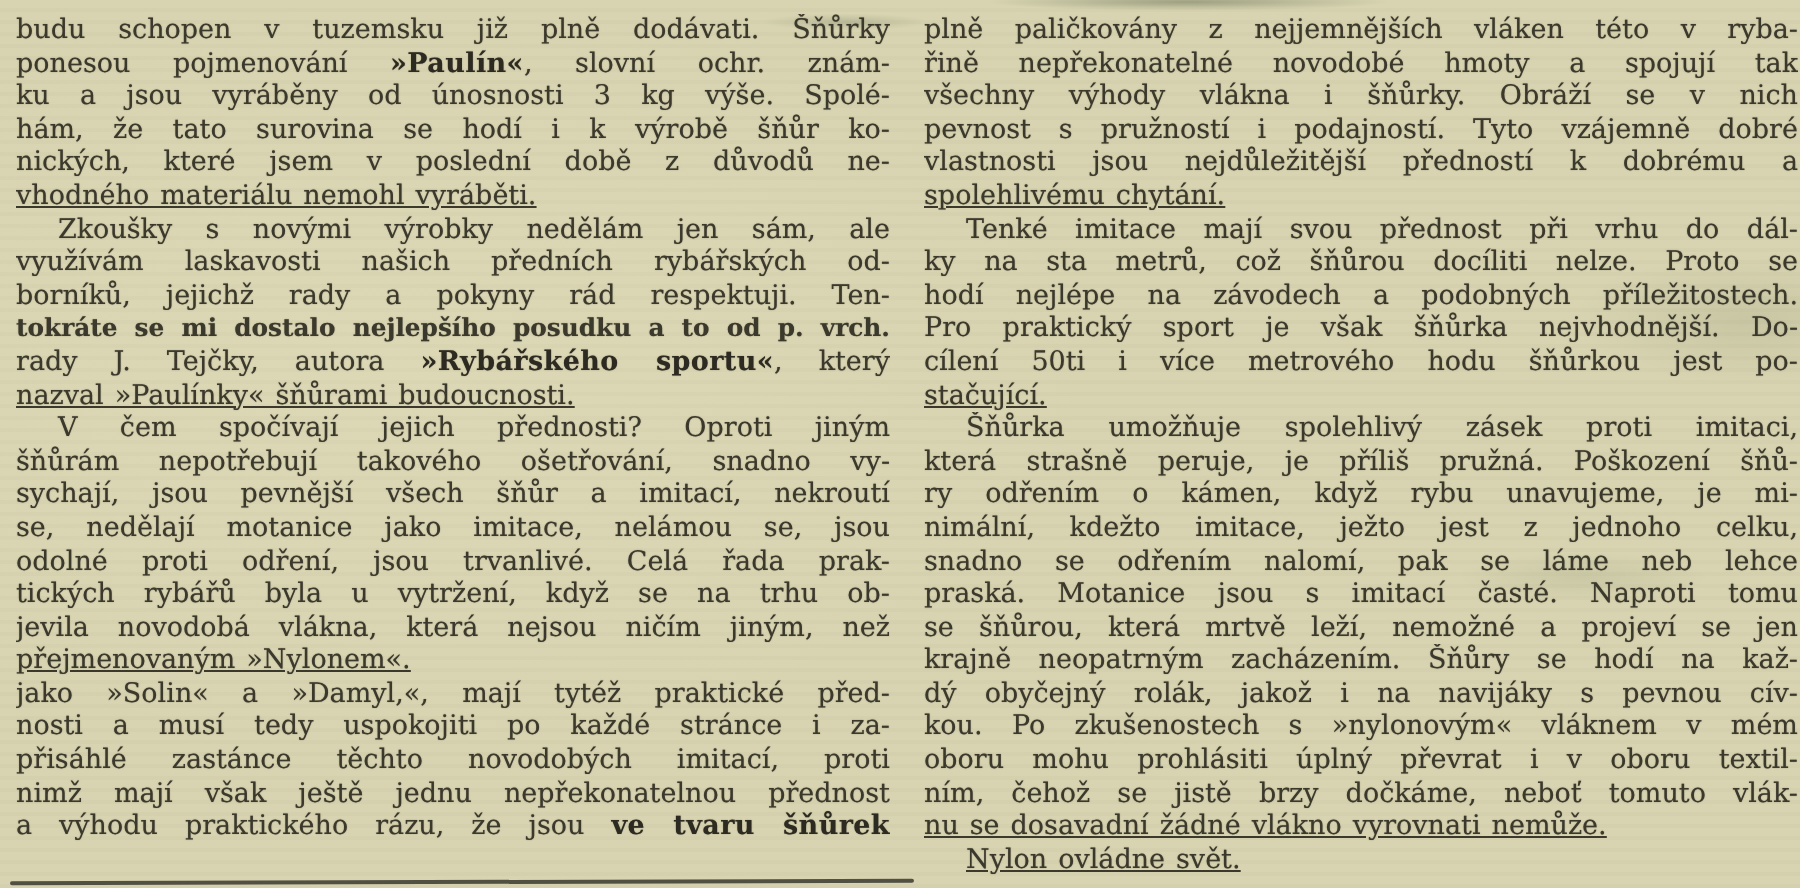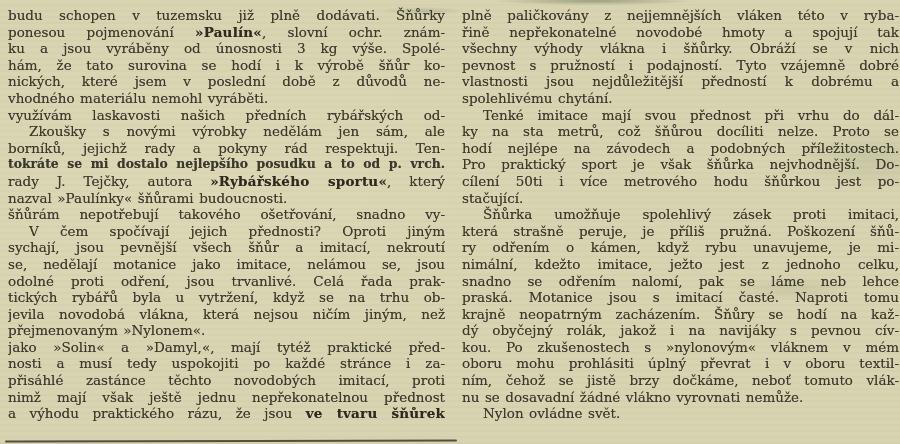--- a/index.html
+++ b/index.html
@@ -41,20 +41,21 @@
     text-align: justify;
     text-align-last: justify;
     -moz-text-align-last: justify;
     white-space: normal;
     overflow: hidden;
     text-shadow: 0 0 0.6px rgba(59,56,44,0.55);
   }
   .line.indent { text-indent: 21px; }
   .line.end {
     text-align-last: left;
+    text-decoration: underline;
     -moz-text-align-last: left;
   }
   .line.small { font-size: 12.4px; font-weight: bold; }
   .seg-b {
     font-weight: 700;
     color: #2d2a21;
     letter-spacing: 0.2px;
     margin-top: 20px;
   }
   .bottom-rule {
@@ -73,28 +74,28 @@
 
 <div class="page">
   <div class="columns">
     <div class="col">
         <div class="line"><span>budu schopen v tuzemsku již plně dodávati. Šňůrky</span></div>
         <div class="line"><span>ponesou pojmenování </span><span class="seg-b">»Paulín«</span><span>, slovní ochr. znám-</span></div>
         <div class="line"><span>ku a jsou vyráběny od únosnosti 3 kg výše. Spolé-</span></div>
         <div class="line"><span>hám, že tato surovina se hodí i k výrobě šňůr ko-</span></div>
         <div class="line"><span>nických, které jsem v poslední době z důvodů ne-</span></div>
         <div class="line end"><span>vhodného materiálu nemohl vyráběti.</span></div>
+        <div class="line indent"><span>Zkoušky s novými výrobky nedělám jen sám, ale</span></div>
         <div class="line"><span>využívám laskavosti našich předních rybářských od-</span></div>
-        <div class="line indent"><span>Zkoušky s novými výrobky nedělám jen sám, ale</span></div>
         <div class="line"><span>borníků, jejichž rady a pokyny rád respektuji. Ten-</span></div>
         <div class="line small"><span>tokráte se mi dostalo nejlepšího posudku a to od p. vrch.</span></div>
         <div class="line"><span>rady J. Tejčky, autora </span><span class="seg-b">»Rybářského sportu«</span><span>, který</span></div>
         <div class="line end"><span>nazval »Paulínky« šňůrami budoucnosti.</span></div>
+        <div class="line indent"><span>V čem spočívají jejich přednosti? Oproti jiným</span></div>
         <div class="line"><span>šňůrám nepotřebují takového ošetřování, snadno vy-</span></div>
-        <div class="line indent"><span>V čem spočívají jejich přednosti? Oproti jiným</span></div>
         <div class="line"><span>sychají, jsou pevnější všech šňůr a imitací, nekroutí</span></div>
         <div class="line"><span>se, nedělají motanice jako imitace, nelámou se, jsou</span></div>
         <div class="line"><span>odolné proti odření, jsou trvanlivé. Celá řada prak-</span></div>
         <div class="line"><span>tických rybářů byla u vytržení, když se na trhu ob-</span></div>
         <div class="line"><span>jevila novodobá vlákna, která nejsou ničím jiným, než</span></div>
         <div class="line end"><span>přejmenovaným »Nylonem«.</span></div>
         <div class="line"><span>jako »Solin« a »Damyl,«, mají tytéž praktické před-</span></div>
         <div class="line"><span>nosti a musí tedy uspokojiti po každé stránce i za-</span></div>
         <div class="line"><span>přisáhlé zastánce těchto novodobých imitací, proti</span></div>
         <div class="line"><span>nimž mají však ještě jednu nepřekonatelnou přednost</span></div>
@@ -112,20 +113,21 @@
         <div class="line"><span>hodí nejlépe na závodech a podobných příležitostech.</span></div>
         <div class="line"><span>Pro praktický sport je však šňůrka nejvhodnější. Do-</span></div>
         <div class="line"><span>cílení 50ti i více metrového hodu šňůrkou jest po-</span></div>
         <div class="line end"><span>stačující.</span></div>
         <div class="line indent"><span>Šňůrka umožňuje spolehlivý zásek proti imitaci,</span></div>
         <div class="line"><span>která strašně peruje, je příliš pružná. Poškození šňů-</span></div>
         <div class="line"><span>ry odřením o kámen, když rybu unavujeme, je mi-</span></div>
         <div class="line"><span>nimální, kdežto imitace, ježto jest z jednoho celku,</span></div>
         <div class="line"><span>snadno se odřením nalomí, pak se láme neb lehce</span></div>
         <div class="line"><span>praská. Motanice jsou s imitací časté. Naproti tomu</span></div>
+        <div class="line"><span>se šňůrou, která mrtvě leží, nemožné a projeví se jen</span></div>
         <div class="line"><span>krajně neopatrným zacházením. Šňůry se hodí na kaž-</span></div>
         <div class="line"><span>dý obyčejný rolák, jakož i na navijáky s pevnou cív-</span></div>
         <div class="line"><span>kou. Po zkušenostech s »nylonovým« vláknem v mém</span></div>
         <div class="line"><span>oboru mohu prohlásiti úplný převrat i v oboru textil-</span></div>
         <div class="line"><span>ním, čehož se jistě brzy dočkáme, neboť tomuto vlák-</span></div>
         <div class="line end"><span>nu se dosavadní žádné vlákno vyrovnati nemůže.</span></div>
         <div class="line indent end"><span>Nylon ovládne svět.</span></div>
       </div>
   </div>
   <div class="bottom-rule"></div>

